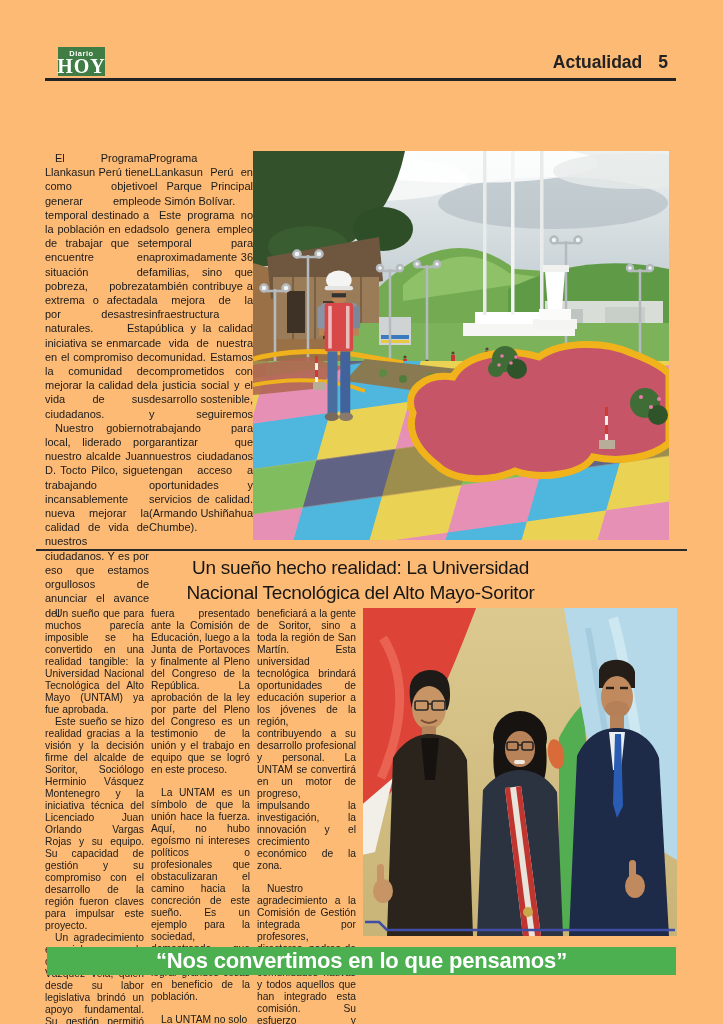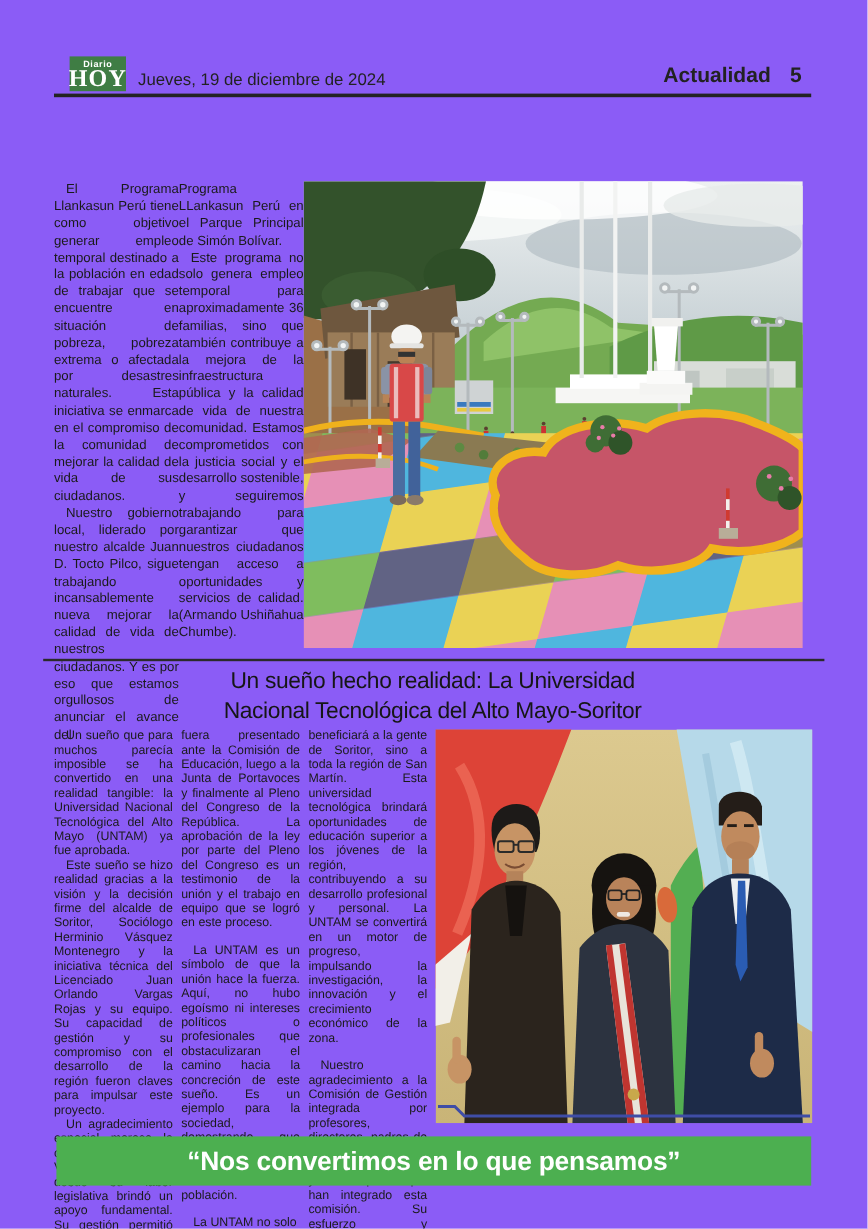--- a/index.html
+++ b/index.html
@@ -1,16 +1,16 @@
 <!DOCTYPE html>
 <html lang="es"><head>
 <meta charset="utf-8">
 <style>
   html,body{margin:0;padding:0;background:#ffffff;}
-  .page{position:relative;width:723px;height:1024px;background:#8b5cf6;overflow:hidden;
+  .page{position:relative;width:723px;height:1024px;background:#fdba74;overflow:hidden;
         font-family:"Liberation Sans","DejaVu Sans",sans-serif;color:#1a1a1a;}
   
   .logo{position:absolute;left:58px;top:47px;width:47px;height:29px;background:#3f7d44;
         display:flex;flex-direction:column;align-items:center;justify-content:center;}
   .logo .d{color:#fff;font-size:7.5px;font-weight:bold;line-height:8px;letter-spacing:.5px;}
   .logo .h{color:#fff;font-family:"Liberation Serif",serif;font-weight:bold;font-size:20px;
            line-height:16px;letter-spacing:1px;}
   .date{position:absolute;left:115px;top:58px;font-size:14px;color:#222;}
   .section{position:absolute;right:55px;top:52px;font-size:17.5px;font-weight:bold;color:#222;
            display:flex;align-items:center;}
@@ -27,34 +27,33 @@
   .art1 .txt{width:104px;font-size:11px;line-height:14.2px;text-align:justify;hyphens:auto;}
   .art2{position:absolute;left:45px;top:608px;width:632px;display:flex;gap:7px;}
   .art2 .txt{width:101px;font-size:10.3px;line-height:12px;text-align:justify;hyphens:auto;}
   .txt p{margin:0;text-indent:10px;}
   .nofirst p:first-child{text-indent:0;}
   .gapped p + p{margin-top:11px;}
   .photo1{width:416px;height:389px;flex:none;}
   .photo2{width:314px;height:328px;flex:none;margin-left:auto;}
   .photo1 svg,.photo2 svg{display:block;width:100%;height:100%;}
   
-  .banner{position:absolute;left:47px;top:947px;width:629px;height:41px;background:#4caf50;
+  .banner{position:absolute;left:47px;top:947px;width:629px;height:28px;background:#4caf50;
           display:flex;align-items:center;justify-content:center;}
   .banner .q{color:#ffffff;font-weight:bold;font-size:22px;letter-spacing:-0.2px;}
 </style>
 </head>
 <body>
 
 <div class="page">
 
   <div class="logo">
     <span class="d">Diario</span>
     <span class="h">HOY</span>
   </div>
-  <div class="date">Jueves, 19 de diciembre de 2024</div>
   <div class="section">
     <span>Actualidad</span>
     <span class="num">5</span>
   </div>
   <div class="rule"></div>
 
   <div class="h1">
   </div>
 
   <div class="art1">

